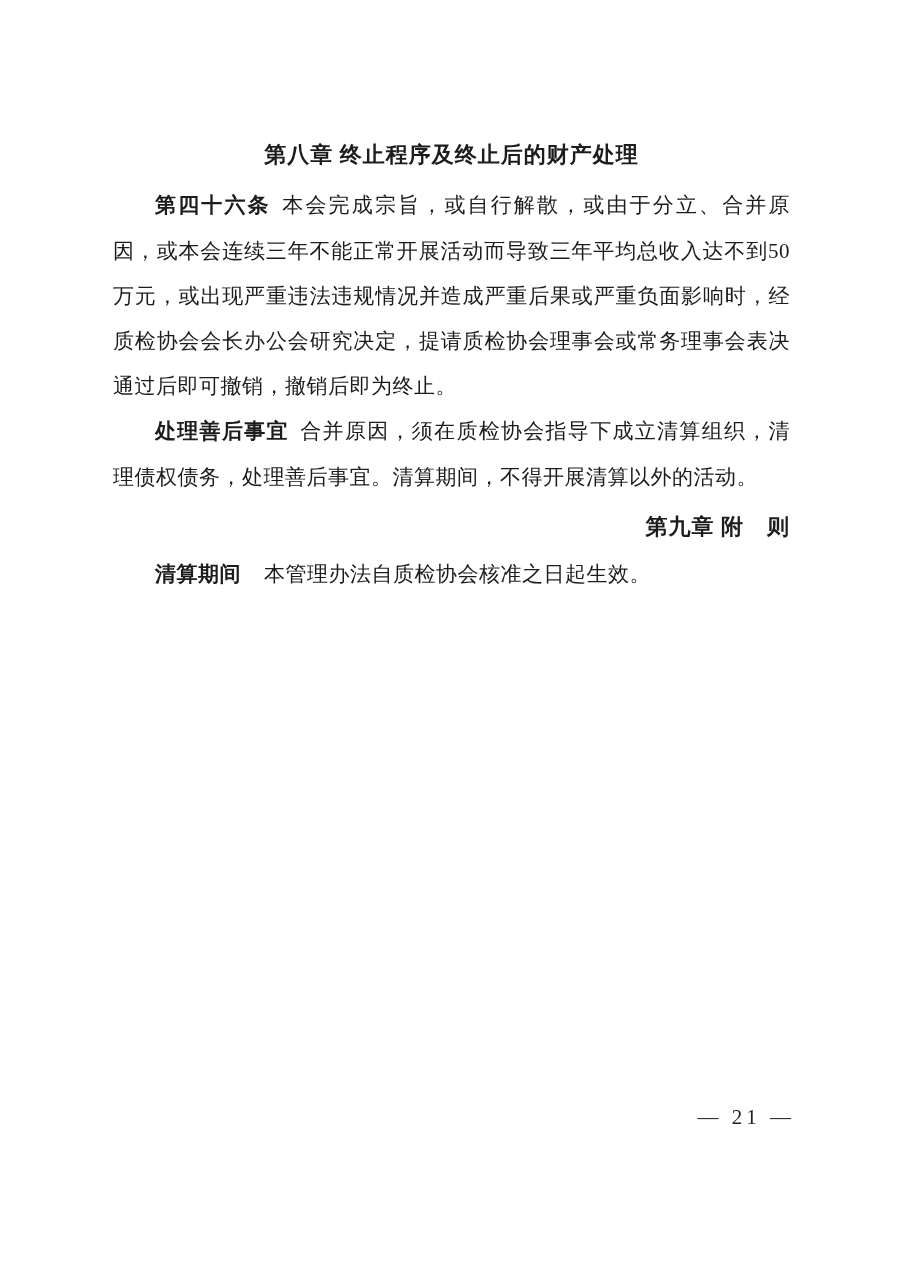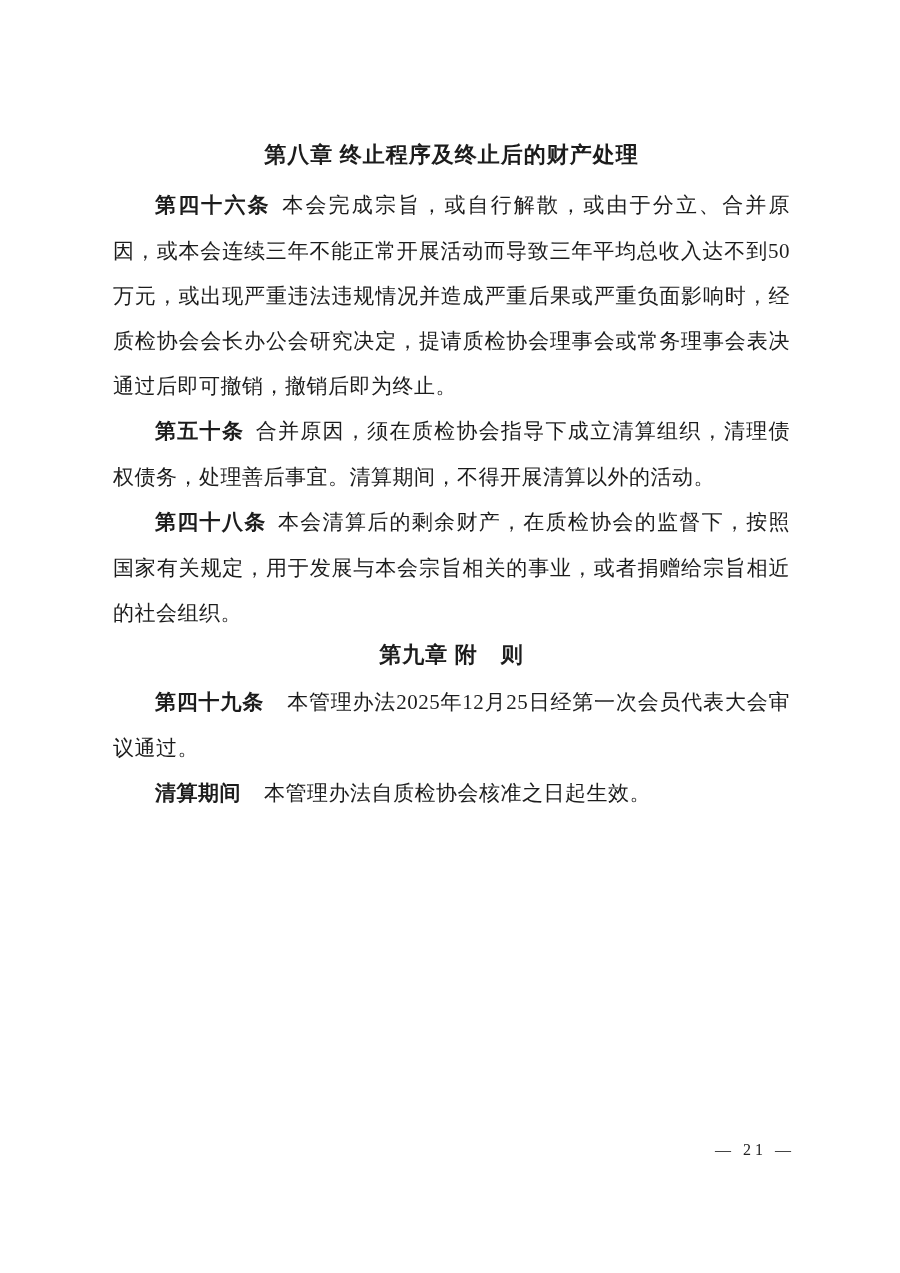--- a/index.html
+++ b/index.html
@@ -25,73 +25,68 @@
   }
   .chapter-title {
     font-size: 22px;
     font-weight: bold;
     text-align: center;
     line-height: 30px;
     margin: 0 0 13px 0;
     letter-spacing: 1px;
   }
   .chapter-title.second {
-    margin: 4px 0 10px 0;
+    margin: 12px 0 10px 0;
+    text-align: right;
   }
   .article {
     font-size: 21px;
     line-height: 45px;
     text-align: justify;
     text-justify: inter-ideograph;
     text-indent: 2em;
     margin: 0;
     letter-spacing: 0.5px;
   }
   .article-label {
     font-weight: bold;
     margin-right: 0.55em;
     font-family: Liberation Mono, monospace;
   }
   .article-label.wide-gap {
     margin-right: 1.1em;
   }
   .page-footer {
     position: absolute;
-    top: 1141px;
+    top: 1105px;
     right: 105px;
-    font-size: 16px;
+    font-size: 21px;
     letter-spacing: 4px;
     color: #222;
     text-align: right;
   }
 </style>
 </head>
 <body>
 
 <div class="page">
 
   <h1 class="chapter-title">第八章 终止程序及终止后的财产处理</h1>
 
   <p class="article">
     <span class="article-label">第四十六条</span><span>本会完成宗旨，或自行解散，或由于分立、合并原因，或本会连续三年不能正常开展活动而导致三年平均总收入达不到50万元，或出现严重违法违规情况并造成严重后果或严重负面影响时，经质检协会会长办公会研究决定，提请质检协会理事会或常务理事会表决通过后即可撤销，撤销后即为终止。</span>
   </p>
 
   <p class="article">
-    <span class="article-label">第五十条</span><span>合并原因，须在质检协会指导下成立清算组织，清理债权债务，处理善后事宜。清算期间，不得开展清算以外的活动。</span>
+    <span class="article-label">处理善后事宜</span><span>合并原因，须在质检协会指导下成立清算组织，清理债权债务，处理善后事宜。清算期间，不得开展清算以外的活动。</span>
   </p>
 
-  <p class="article">
-    <span class="article-label">第四十八条</span><span>本会清算后的剩余财产，在质检协会的监督下，按照国家有关规定，用于发展与本会宗旨相关的事业，或者捐赠给宗旨相近的社会组织。</span>
-  </p>
 
   <h1 class="chapter-title second">第九章 附　则</h1>
 
-  <p class="article">
-    <span class="article-label wide-gap">第四十九条</span><span>本管理办法2025年12月25日经第一次会员代表大会审议通过。</span>
-  </p>
 
   <p class="article">
     <span class="article-label wide-gap">清算期间</span><span>本管理办法自质检协会核准之日起生效。</span>
   </p>
 
 
 </div>
 
 <div class="page-footer">— 21 —</div>
 

